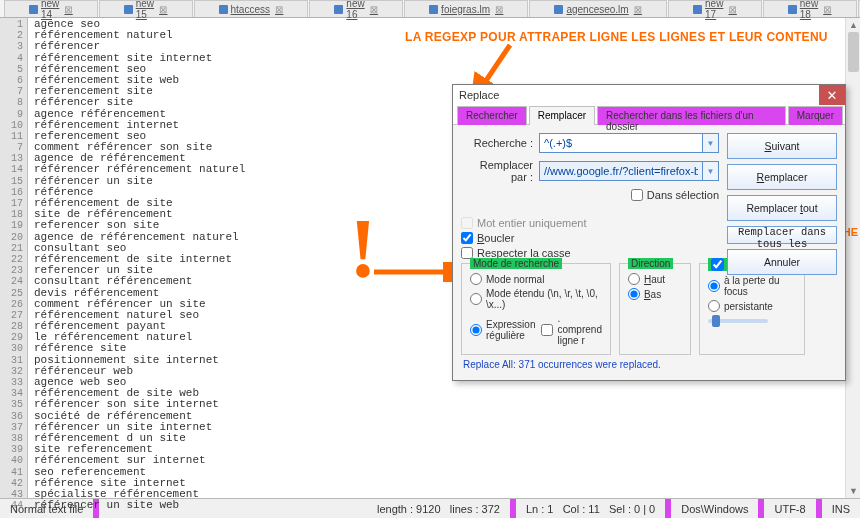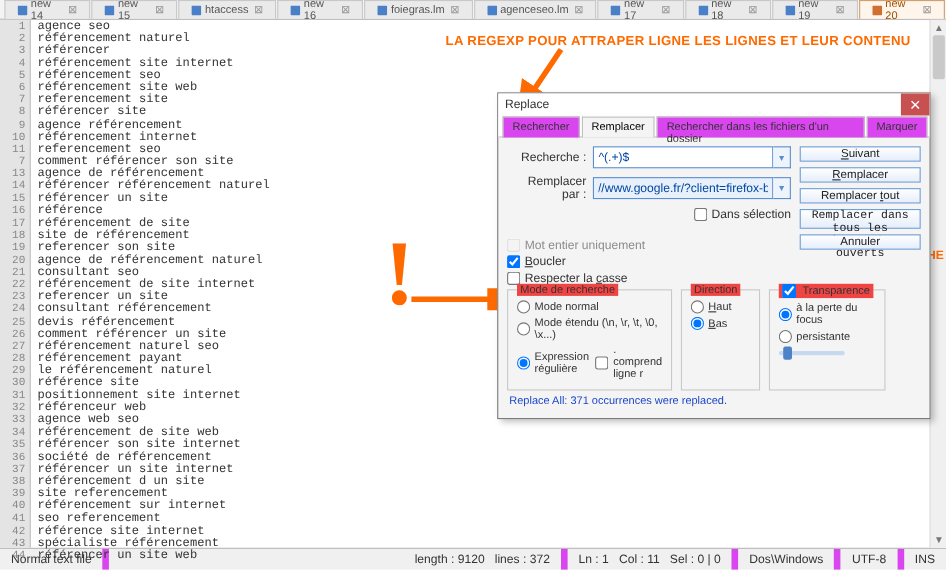--- a/index.html
+++ b/index.html
@@ -1,20 +1,20 @@
 <!DOCTYPE html>
 <html><head>
 <meta charset="utf-8">
 <style>
   * { box-sizing: border-box; margin: 0; padding: 0; }
   html, body { width: 860px; height: 518px; overflow: hidden; font-family: Tahoma, Arial, sans-serif; font-size: 11px; background: #fff; }
   .app { position: relative; width: 860px; height: 518px; }
   
   .tabstrip { display: flex; height: 18px; border-bottom: 1px solid #b0b0b0; background: #f4f4f4; padding-left: 4px; }
-  .tab { display: flex; align-items: center; gap: 3px; padding: 0 11px; border: 1px solid #c8c8c8; border-bottom: none; background: #eaeaea; color: #555; font-size: 10px; margin-right: 1px; cursor: pointer; }
+  .tab { display: flex; align-items: center; gap: 3px; padding: 0 24px; border: 1px solid #c8c8c8; border-bottom: none; background: #eaeaea; color: #555; font-size: 10px; margin-right: 1px; cursor: pointer; text-decoration: underline; }
   .tab .dot { width: 9px; height: 9px; display: inline-block; }
   .tab .dot svg { display: block; }
   .tab.active { background: #fff5ea; color: #a05000; border-color: #d0a070; }
   .tab .x { color: #999; font-size: 10px; padding-left: 2px; }
   
   .editor { display: flex; height: 480px; position: relative; }
   .gutter { width: 28px; background: #e4e4e4; border-right: 1px solid #c0c0c0; color: #888; font-size: 10px; text-align: right; padding: 1px 4px 0 0; line-height: 11.2px; font-family: "Courier New", monospace; }
   .gutter div { height: 11.2px; }
   .code { flex: 1; font-family: "Courier New", monospace; font-size: 11px; color: #333; padding: 1px 0 0 6px; line-height: 11.2px; white-space: pre; }
   .code div { height: 11.2px; }
@@ -35,26 +35,26 @@
   .dlgtabs { display: flex; background: #fff; border-bottom: 1px solid #c0c0c0; padding-left: 4px; height: 20px; }
   .dlgtab { padding: 3px 8px 2px; border: 1px solid #c0c0c0; border-bottom: none; margin-right: 2px; background: #d946ef; color: #333; font-size: 10px; cursor: pointer; position: relative; top: 1px; }
   .dlgtab.active { background: #f4f4f4; color: #000; z-index: 2; }
   .dlgbody { padding: 8px 8px 4px 8px; position: relative; }
   .row { display: flex; align-items: center; margin-bottom: 6px; }
   .row .lbl { width: 78px; text-align: right; padding-right: 6px; color: #333; }
   .row input.txt { flex: 1; height: 20px; border: 1px solid #5a8ed0; padding: 0 4px; font-size: 11px; color: #0046a2; background: #fff; }
   .row input.txt.hl { background: #e8f1fb; }
   .row .combo-arrow { width: 16px; height: 20px; border: 1px solid #5a8ed0; border-left: none; display:flex; align-items:center; justify-content:center; color:#5a8ed0; font-size:8px; background:#eef4fb; }
   .btncol { position: absolute; right: 8px; top: 8px; width: 110px; display: flex; flex-direction: column; gap: 5px; }
-  .winbtn { height: 14px; border: 1px solid #6f9fd8; background: linear-gradient(#fefefe,#e6eefb); color: #222; font-size: 10.5px; cursor: pointer; }
+  .winbtn { height: 26px; border: 1px solid #6f9fd8; background: linear-gradient(#fefefe,#e6eefb); color: #222; font-size: 10.5px; cursor: pointer; }
   .winbtn.tall { height: 18px; white-space: normal; line-height: 1.1; padding: 0 3px; font-family: Liberation Mono, monospace; }
   .chk { display: flex; align-items: center; gap: 4px; color: #333; }
   .chk input { width: 12px; height: 12px; margin: 0; }
   .fieldset { border: 1px solid #c8c8c8; padding: 6px 8px 8px; font-size: 10px; color: #333; }
-  .fieldset .legend { position: relative; top: -12px; background: #ef4444; padding: 0 3px; display: inline-block; }
+  .fieldset .legend { position: relative; top: -12px; background: #22c55e; padding: 0 3px; display: inline-block; }
   .fieldset .body { margin-top: -8px; display: flex; flex-direction: column; gap: 3px; }
   .triple { display: flex; gap: 8px; margin-top: 4px; }
   .triple > .fieldset { flex: 1; }
   .triple > .fieldset.narrow { flex: 0 0 72px; }
   .triple > .fieldset.mid { flex: 0 0 106px; }
   .msg { color: #1a46c8; font-size: 10px; padding: 4px 2px 6px; }
   .slider { width: 60px; height: 4px; background: #c7d9f1; position: relative; border-radius: 2px; margin-top:4px; }
   .slider .tk { position: absolute; top: -4px; left: 4px; width: 8px; height: 12px; background: #4d82c8; border-radius: 2px; }
   
   .annot { position: absolute; color: #ff6a00; font-weight: bold; }

